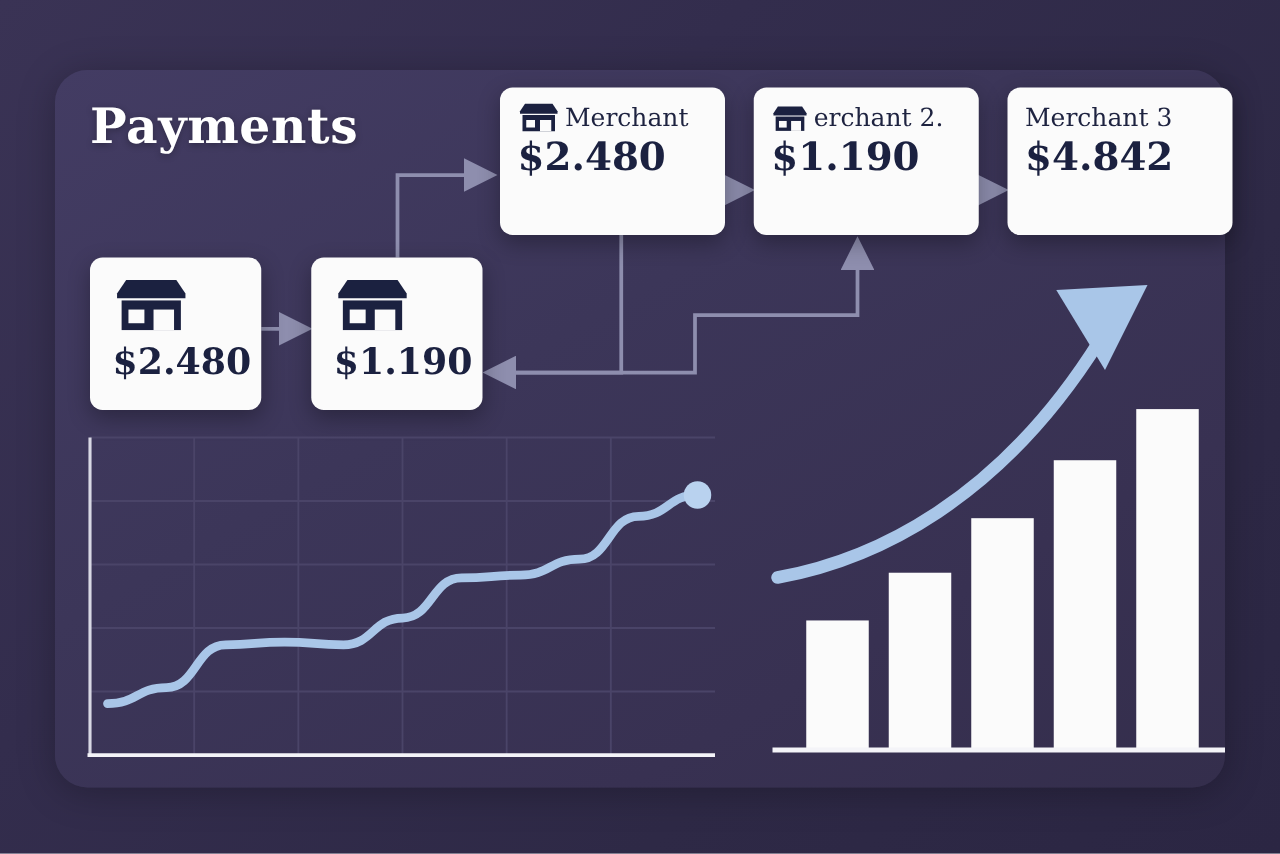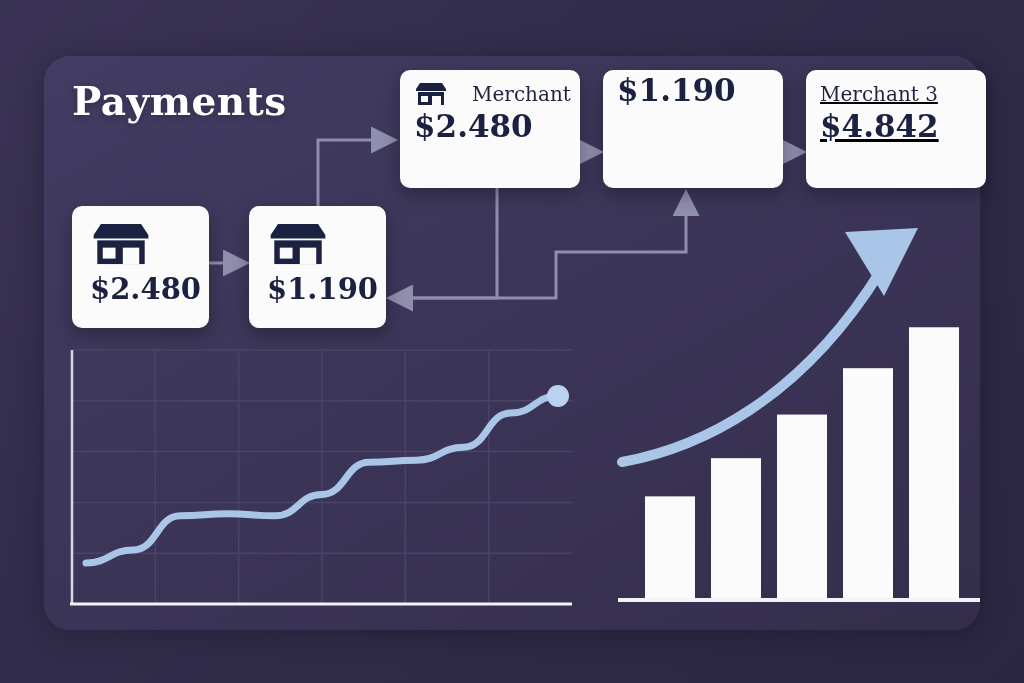--- a/index.html
+++ b/index.html
@@ -46,42 +46,42 @@
   .card {
     position: absolute;
     background: #fbfbfb;
     border-radius: 10px;
     box-shadow: 0 6px 18px rgba(0,0,0,0.30);
     overflow: hidden;
   }
   .card-head {
     display: flex;
     align-items: flex-end;
-    gap: 24px;
+    gap: 4px;
     padding: 12px 14px 0 14px;
     white-space: nowrap;
   }
   .card-label {
     font-size: 20px;
     color: #1e2340;
     font-family: "DejaVu Serif", serif;
   }
   .card-amount {
     padding: 2px 14px 12px 14px;
     font-size: 31px;
     font-weight: bold;
     color: #1b2140;
     font-family: "DejaVu Serif", serif;
     white-space: nowrap;
   }
   .shop-ico { flex: 0 0 auto; display:block; }
   
   #card-m1 { left: 400px; top: 70px;  width: 180px; height: 118px; }
   #card-m2 { left: 603px; top: 70px;  width: 180px; height: 118px; }
-  #card-m3 { left: 806px; top: 70px;  width: 180px; height: 118px; text-decoration: underline; }
+  #card-m3 { left: 806px; top: 70px;  width: 180px; height: 118px; }
   
   #card-s1 { left: 72px;  top: 206px; width: 137px; height: 122px; }
   #card-s2 { left: 249px; top: 206px; width: 137px; height: 122px; }
   .big-ico-wrap {
     display: flex;
     align-items: center;
     justify-content: flex-start;
     padding: 16px 0 0 18px;
   }
   .src-amount {
@@ -133,20 +133,29 @@
         <rect x="4" y="10" width="26" height="13" fill="#1b2140"></rect>
         <rect x="7" y="14" width="7" height="6" fill="#fbfbfb"></rect>
         <rect x="18" y="14" width="9" height="9" fill="#fbfbfb"></rect>
       </svg>
       <span class="card-label">Merchant</span>
     </div>
     <div class="card-amount">$2.480</div>
   </div>
 
   <div class="card" id="card-m2">
+    <div class="card-head">
+      <svg class="shop-ico" width="30" height="22" viewBox="0 0 34 24">
+        <path d="M2 7 L6 1 L28 1 L32 7 L32 9 L2 9 Z" fill="#1b2140"></path>
+        <rect x="4" y="10" width="26" height="13" fill="#1b2140"></rect>
+        <rect x="7" y="14" width="7" height="6" fill="#fbfbfb"></rect>
+        <rect x="18" y="14" width="9" height="9" fill="#fbfbfb"></rect>
+      </svg>
+      <span class="card-label">erchant 2.</span>
+    </div>
     <div class="card-amount">$1.190</div>
   </div>
 
   <div class="card" id="card-m3">
     <div class="card-head">
       <span class="card-label">Merchant 3</span>
     </div>
     <div class="card-amount">$4.842</div>
   </div>
 

